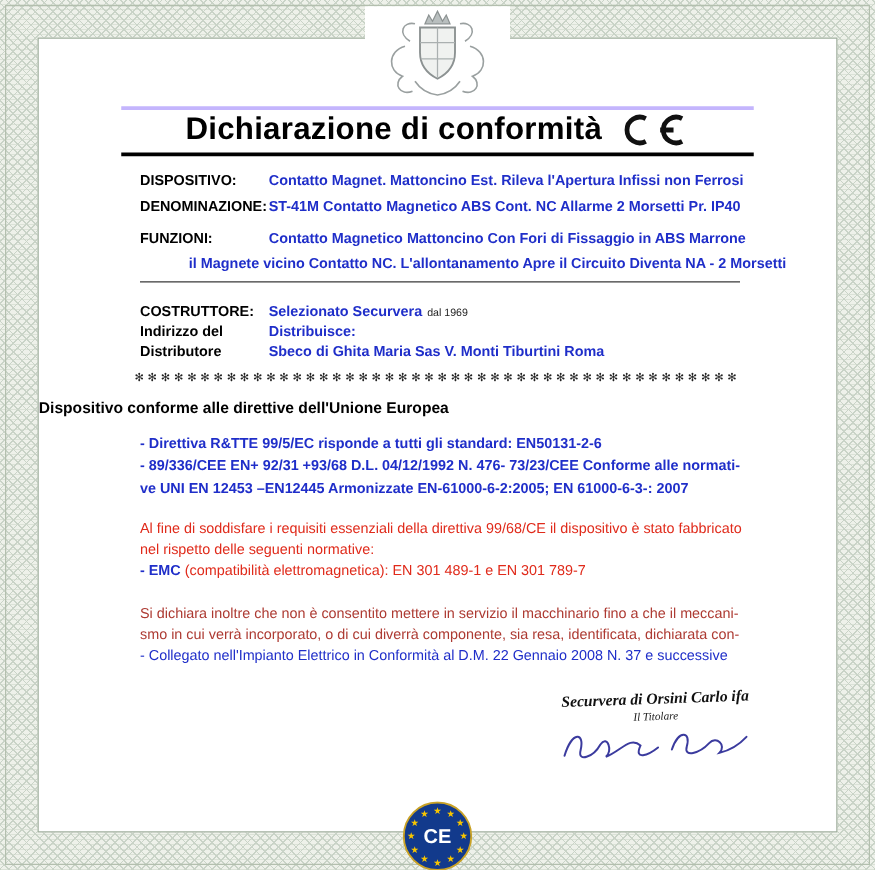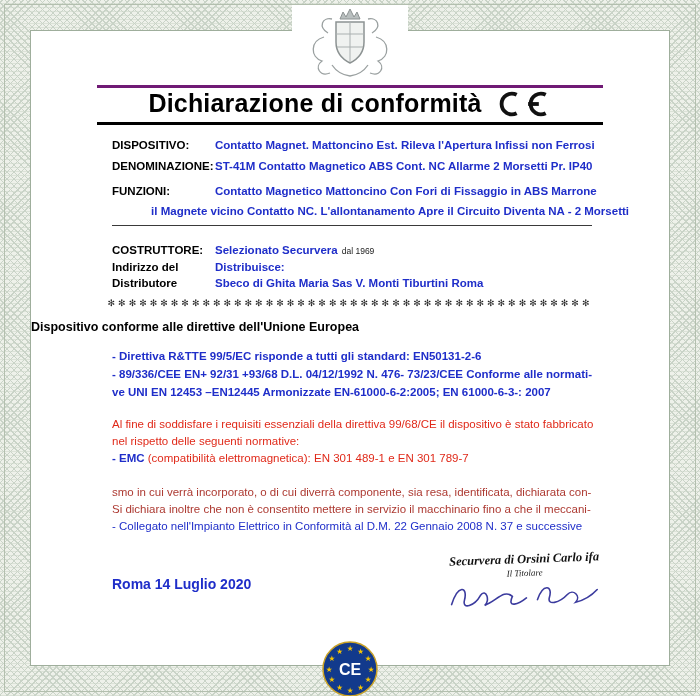--- a/index.html
+++ b/index.html
@@ -13,21 +13,21 @@
       repeating-linear-gradient(-45deg,#c9d3c7 0 1px,transparent 1px 5px),
       repeating-linear-gradient(0deg,#dbe2d7 0 1px,transparent 1px 4px),
       #eef1ea;}
   .border-frame::before{content:"";position:absolute;inset:4px;border:1px solid #b3bfae;}
   .inner{position:absolute;inset:30px;background:#fff;border:1px solid #9fae9c;}
 
   .crest-wrap{position:absolute;top:5px;left:50%;transform:translateX(-50%);background:#fff;padding:0 10px;z-index:3;}
 
   .content{position:absolute;inset:31px;z-index:2;}
 
-  .title-band{margin:54px 66px 0;border-top:3px solid #701a75;border-bottom:3px solid #000;
+  .title-band{margin:54px 66px 0;border-top:3px solid #c4b5fd;border-bottom:3px solid #000;
     padding:1px 0 4px;display:flex;align-items:center;justify-content:center;gap:10px;}
   .title-text{font-size:25px;font-weight:bold;color:#000;letter-spacing:.2px;}
   .ce-mark{height:26px;width:60px;}
 
   .fields{margin-top:10px;font-size:11.5px;font-weight:bold;}
   .frow{display:grid;grid-template-columns:103px 1fr;margin:0 40px 0 81px;line-height:21px;}
   .flabel{color:#000;}
   .fvalue{color:#1f2ec9;}
   .fullline{margin:0 40px 0 81px;color:#1f2ec9;line-height:18px;text-align:right;}
   .note{font-size:8.5px;color:#222;font-weight:normal;margin-left:4px;}
@@ -138,28 +138,27 @@
       <div>ve UNI EN 12453 –EN12445 Armonizzate EN-61000-6-2:2005; EN 61000-6-3-: 2007</div>
     </div>
 
     <div class="red-block">
       <div>Al fine di soddisfare i requisiti essenziali della direttiva 99/68/CE il dispositivo è stato fabbricato</div>
       <div>nel rispetto delle seguenti normative:</div>
       <div><span class="inline-blue">- EMC</span><span> (compatibilità elettromagnetica): EN 301 489-1 e EN 301 789-7</span></div>
     </div>
 
     <div class="decl-block">
+      <div>Si dichiara inoltre che non è consentito mettere in servizio il macchinario fino a che il meccani-</div>
       <div>smo in cui verrà incorporato, o di cui diverrà componente, sia resa, identificata, dichiarata con-</div>
-      <div>Si dichiara inoltre che non è consentito mettere in servizio il macchinario fino a che il meccani-</div>
       <div class="decl-blue">- Collegato nell'Impianto Elettrico in Conformità al D.M. 22 Gennaio 2008 N. 37 e successive</div>
     </div>
 
   </div>
 
-  <div class="date">Roma 14 Luglio 2020</div>
 
   <div class="sig">
     <div class="sig-company">Securvera di Orsini Carlo ifa</div>
     <div class="sig-role">Il Titolare</div>
     <svg class="sig-scrawl" width="160" height="38" viewBox="0 0 160 38">
       <path d="M6 26 C13 6 23 8 19 22 C16 32 29 28 35 18 C41 10 45 24 39 28 C51 24 59 12 67 20 C61 32 73 28 81 22 M92 24 C98 8 108 10 104 22 C101 31 114 28 122 20 C128 14 136 22 130 28 C140 26 148 20 152 16" fill="none" stroke="#3b3b9e" stroke-width="1.6" stroke-linecap="round"></path>
     </svg>
   </div>
 
   <div class="emblem">

